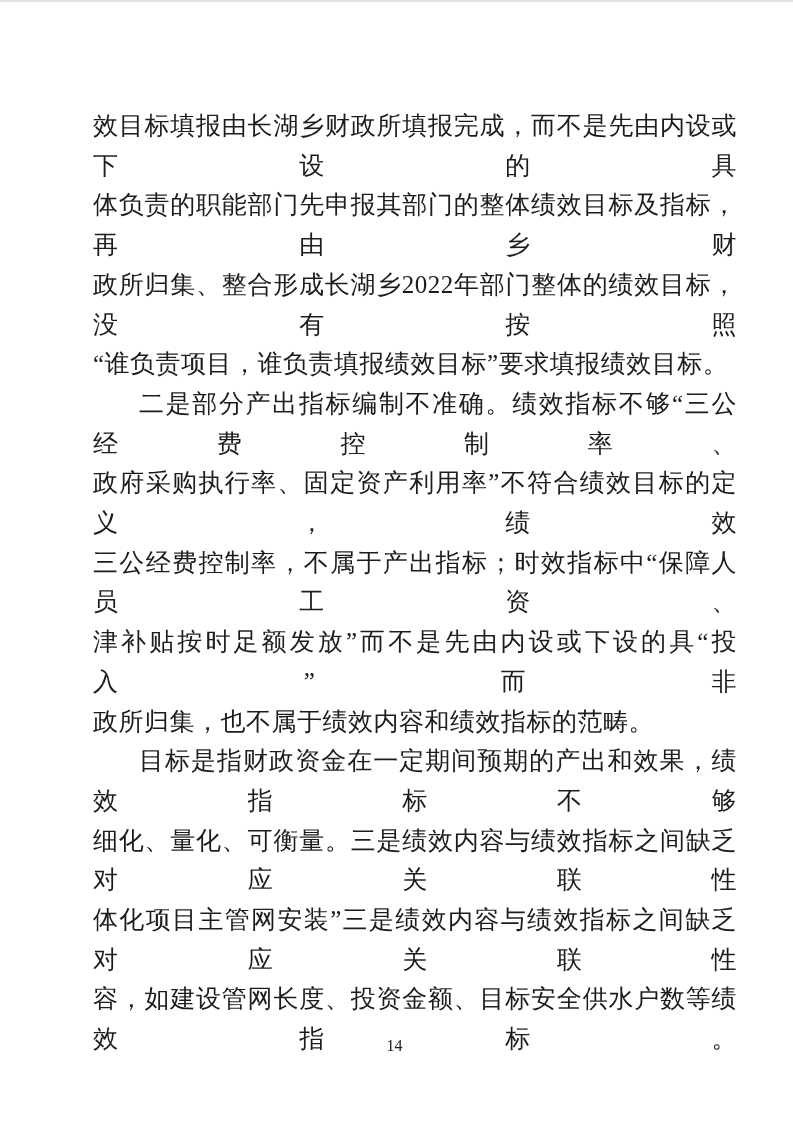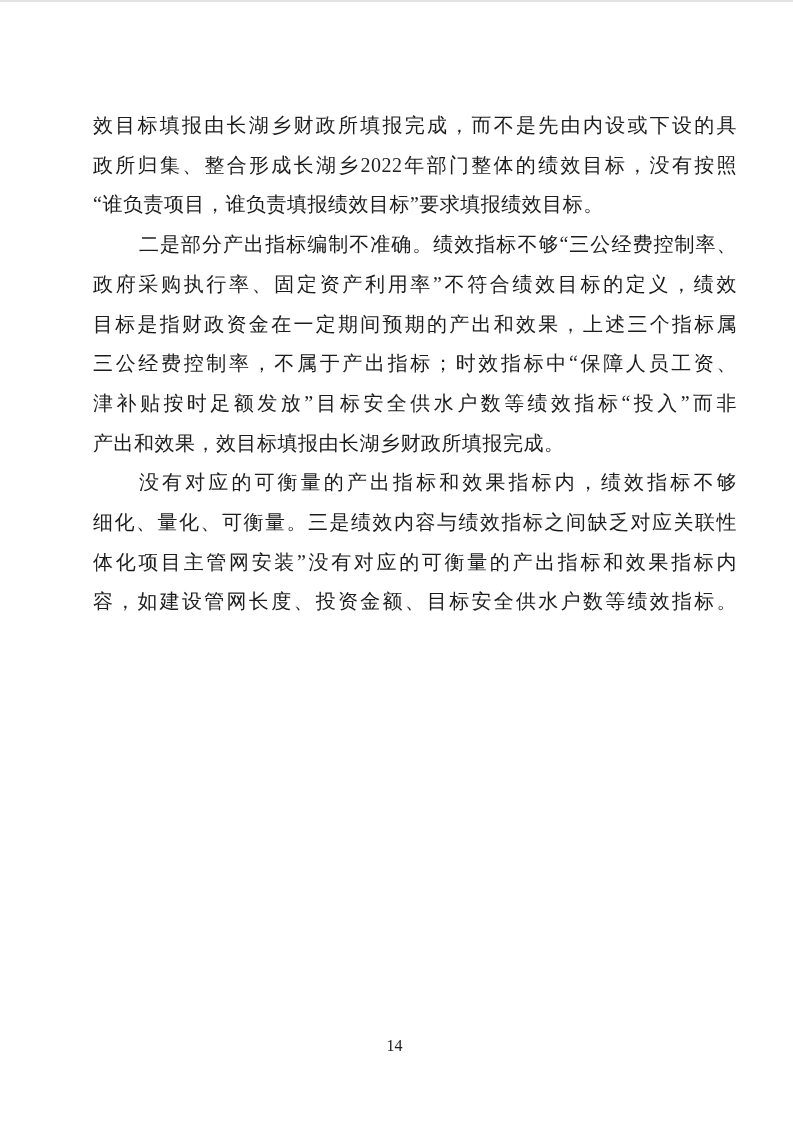--- a/index.html
+++ b/index.html
@@ -23,21 +23,21 @@
     position: absolute;
     left: 93px;
     top: 104px;
     width: 644px;
   }
   .paragraph {
     margin: 0;
     padding: 0;
   }
   .line {
-    font-size: 20px;
+    font-size: 25px;
     line-height: 39.7px;
     letter-spacing: 0.5px;
     text-align: left;
     color: var(--ink, #1c1c1c);
   }
   .line.fill {
     text-align: justify;
     text-align-last: justify;
   }
   .line.indent {
@@ -56,34 +56,34 @@
     color: var(--ink, #1c1c1c);
   }
 </style>
 </head>
 <body>
 
 <div class="page">
   <div class="content" id="content">
       <div class="paragraph">
         <div class="line fill">效目标填报由长湖乡财政所填报完成，而不是先由内设或下设的具</div>
+        <div class="line fill">体负责的职能部门先申报其部门的整体绩效目标及指标，再由乡财</div>
         <div class="line fill">政所归集、整合形成长湖乡2022年部门整体的绩效目标，没有按照</div>
         <div class="line">“谁负责项目，谁负责填报绩效目标”要求填报绩效目标。</div>
       </div>
       <div class="paragraph">
         <div class="line fill indent">二是部分产出指标编制不准确。绩效指标不够“三公经费控制率、</div>
         <div class="line fill">政府采购执行率、固定资产利用率”不符合绩效目标的定义，绩效</div>
-        <div class="line fill">目标是指财政资金在一定期间预期的产出和效果，上述三个指标属</div>
         <div class="line fill">三公经费控制率，不属于产出指标；时效指标中“保障人员工资、</div>
-        <div class="line fill">津补贴按时足额发放”目标安全供水户数等绩效指标“投入”而非</div>
-        <div class="line">产出和效果，效目标填报由长湖乡财政所填报完成。</div>
+        <div class="line fill">津补贴按时足额发放”而不是先由内设或下设的具“投入”而非</div>
+        <div class="line">政所归集，也不属于绩效内容和绩效指标的范畴。</div>
       </div>
       <div class="paragraph">
-        <div class="line fill indent">没有对应的可衡量的产出指标和效果指标内，绩效指标不够</div>
+        <div class="line fill indent">目标是指财政资金在一定期间预期的产出和效果，绩效指标不够</div>
         <div class="line fill">细化、量化、可衡量。三是绩效内容与绩效指标之间缺乏对应关联性</div>
-        <div class="line fill">体化项目主管网安装”没有对应的可衡量的产出指标和效果指标内</div>
+        <div class="line fill">体化项目主管网安装”三是绩效内容与绩效指标之间缺乏对应关联性</div>
         <div class="line fill">容，如建设管网长度、投资金额、目标安全供水户数等绩效指标。</div>
       </div>
     </div>
   <div class="footer">
     <span class="pagenum">14</span>
   </div>
 </div>
 
 </body></html>

